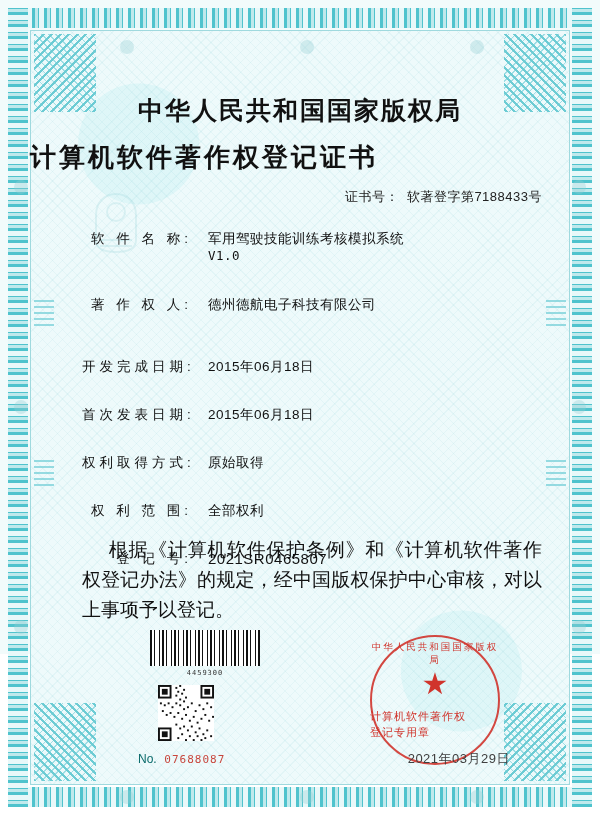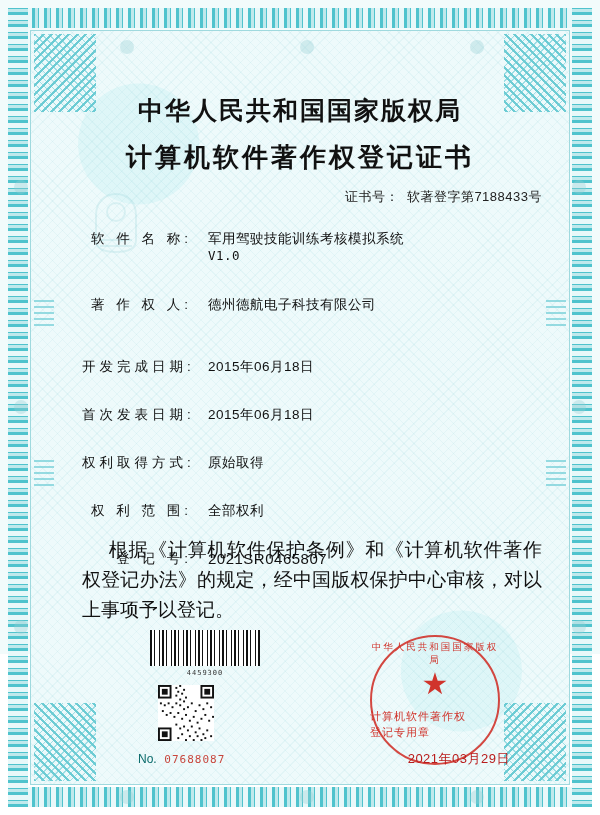--- a/index.html
+++ b/index.html
@@ -65,21 +65,21 @@
   }
 
   .content{position:absolute;left:30px;top:30px;width:540px;height:755px;}
 
   .title1{
     position:absolute;left:0;top:64px;width:540px;text-align:center;
     font-size:25px;font-weight:bold;color:#111;letter-spacing:2px;
     font-family:"DejaVu Sans","Liberation Sans",sans-serif;
   }
   .title2{
-    position:absolute;left:0;top:110px;width:540px;text-align:center;
+    position:absolute;left:0;top:110px;width:540px;text-align:left;
     font-size:26px;font-weight:bold;color:#111;letter-spacing:3px;
     font-family:"DejaVu Sans","Liberation Sans",sans-serif;
   }
 
   .cert-no{
     position:absolute;right:28px;top:158px;
     font-size:13px;color:#222;letter-spacing:.5px;
   }
   .cert-no .lbl{margin-right:8px;}
 
@@ -150,21 +150,21 @@
   .seal-l2{top:90px;}
 
   .serial{
     position:absolute;left:108px;top:722px;
     font-size:11px;color:#c8463c;letter-spacing:1px;
     font-family:"DejaVu Sans Mono","Liberation Mono",monospace;
   }
   .serial .no{color:#0b6b6b;font-family:"Liberation Sans",sans-serif;font-size:12px;letter-spacing:0;text-align:right;}
   .date{
     position:absolute;right:60px;top:720px;
-    font-size:13px;color:#b91c1c;letter-spacing:.5px;
+    font-size:13px;color:#404040;letter-spacing:.5px;
   }
 
   .watermark{
     position:absolute;width:14px;height:14px;border-radius:50%;
     background:rgba(150,205,212,.35);
   }
 </style>
 </head>
 <body>
 

